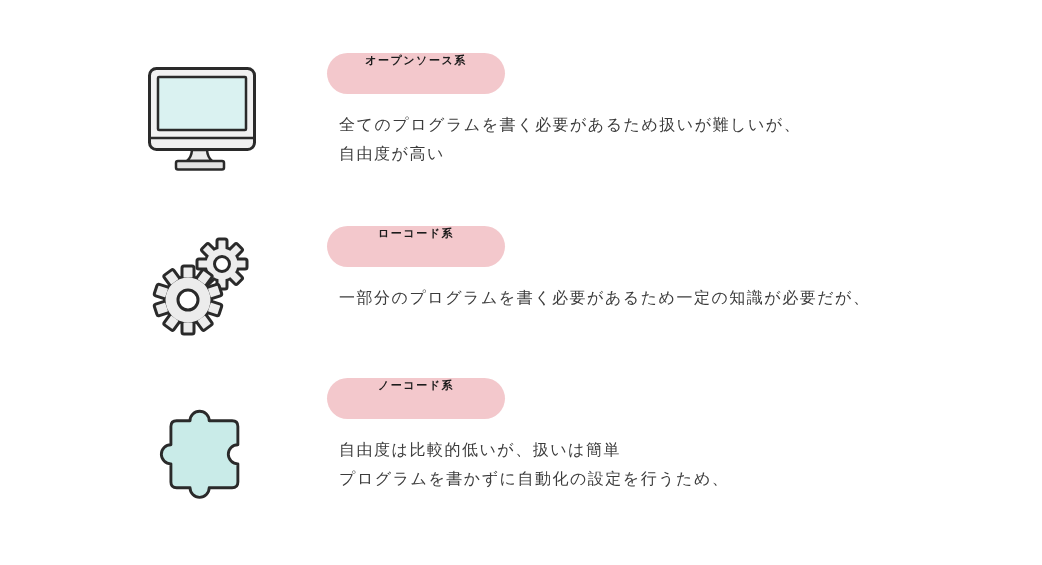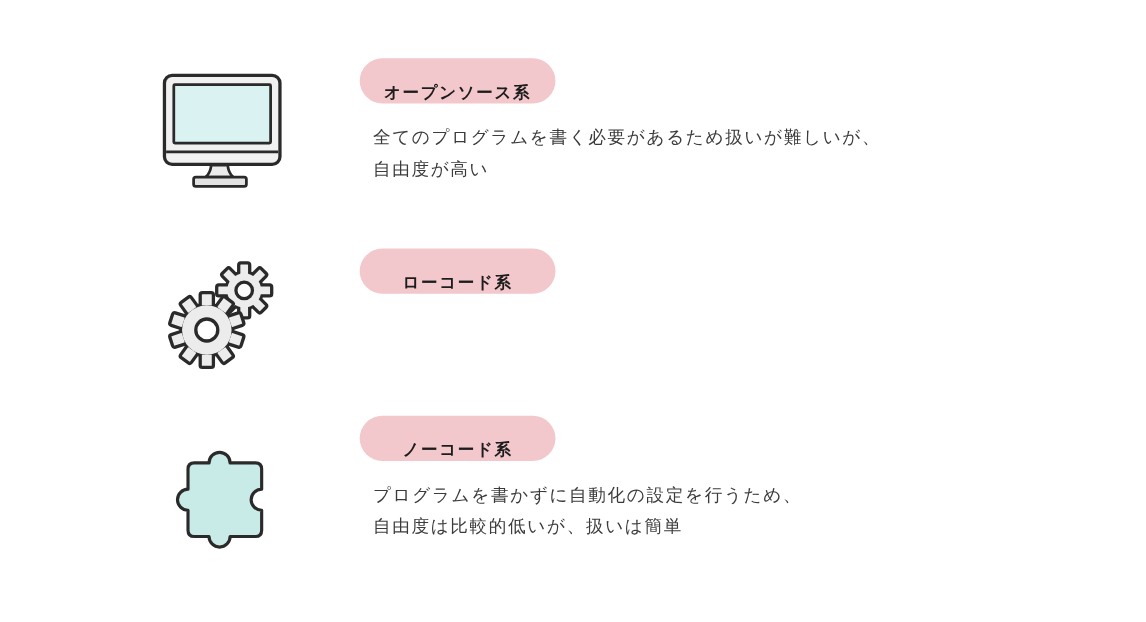--- a/index.html
+++ b/index.html
@@ -21,24 +21,24 @@
   #content-2 { top: 226px; }
   #content-3 { top: 378px; }
 
   .badge {
     width: 178px;
     height: 41px;
     border-radius: 21px;
     background: #f3c8cc;
     color: #1c1c1c;
     font-weight: bold;
-    font-size: 15px;
+    font-size: 11px;
     letter-spacing: 1.5px;
     display: flex;
-    align-items: flex-end;
+    align-items: flex-start;
     justify-content: center;
     box-sizing: border-box;
   }
   .desc {
     margin: 16px 0 0 12px;
     font-size: 16px;
     line-height: 29px;
     letter-spacing: 1.5px;
     color: #3b3b3b;
     white-space: nowrap;
@@ -100,31 +100,32 @@
         <circle cx="38" cy="66" r="22.5" stroke="none"></circle>
         <circle cx="38" cy="66" r="10" fill="#ffffff"></circle>
       </g>
     </svg>
   </div>
   <div class="content" id="content-2">
     <div class="badge">
       <span>ローコード系</span>
     </div>
     <div class="desc">
+      <div>一部分のプログラムを書く必要があるため一定の知識が必要だが、</div>
     </div>
   </div>
 
   <div class="icon-box" id="icon-3">
     <svg width="110" height="115" viewBox="0 0 115 120" xmlns="http://www.w3.org/2000/svg">
       <path d="M 31 30 L 45 30 A 10 10 0 0 1 65 30 L 89 30 Q 95 30 95 36 L 95 55 A 10 10 0 0 0 95 75 L 95 94 Q 95 100 89 100 L 65 100 A 10 10 0 0 1 45 100 L 31 100 Q 25 100 25 94 L 25 75 A 10 10 0 0 1 25 55 L 25 36 Q 25 30 31 30 Z" fill="#c9ebe8" stroke="#2a2a2a" stroke-width="3" stroke-linejoin="round"></path>
     </svg>
   </div>
   <div class="content" id="content-3">
     <div class="badge">
       <span>ノーコード系</span>
     </div>
     <div class="desc">
+      <div>自由度は比較的低いが、扱いは簡単</div>
       <div>プログラムを書かずに自動化の設定を行うため、</div>
-      <div>自由度は比較的低いが、扱いは簡単</div>
     </div>
   </div>
 
 </div>
 
 </body></html>

